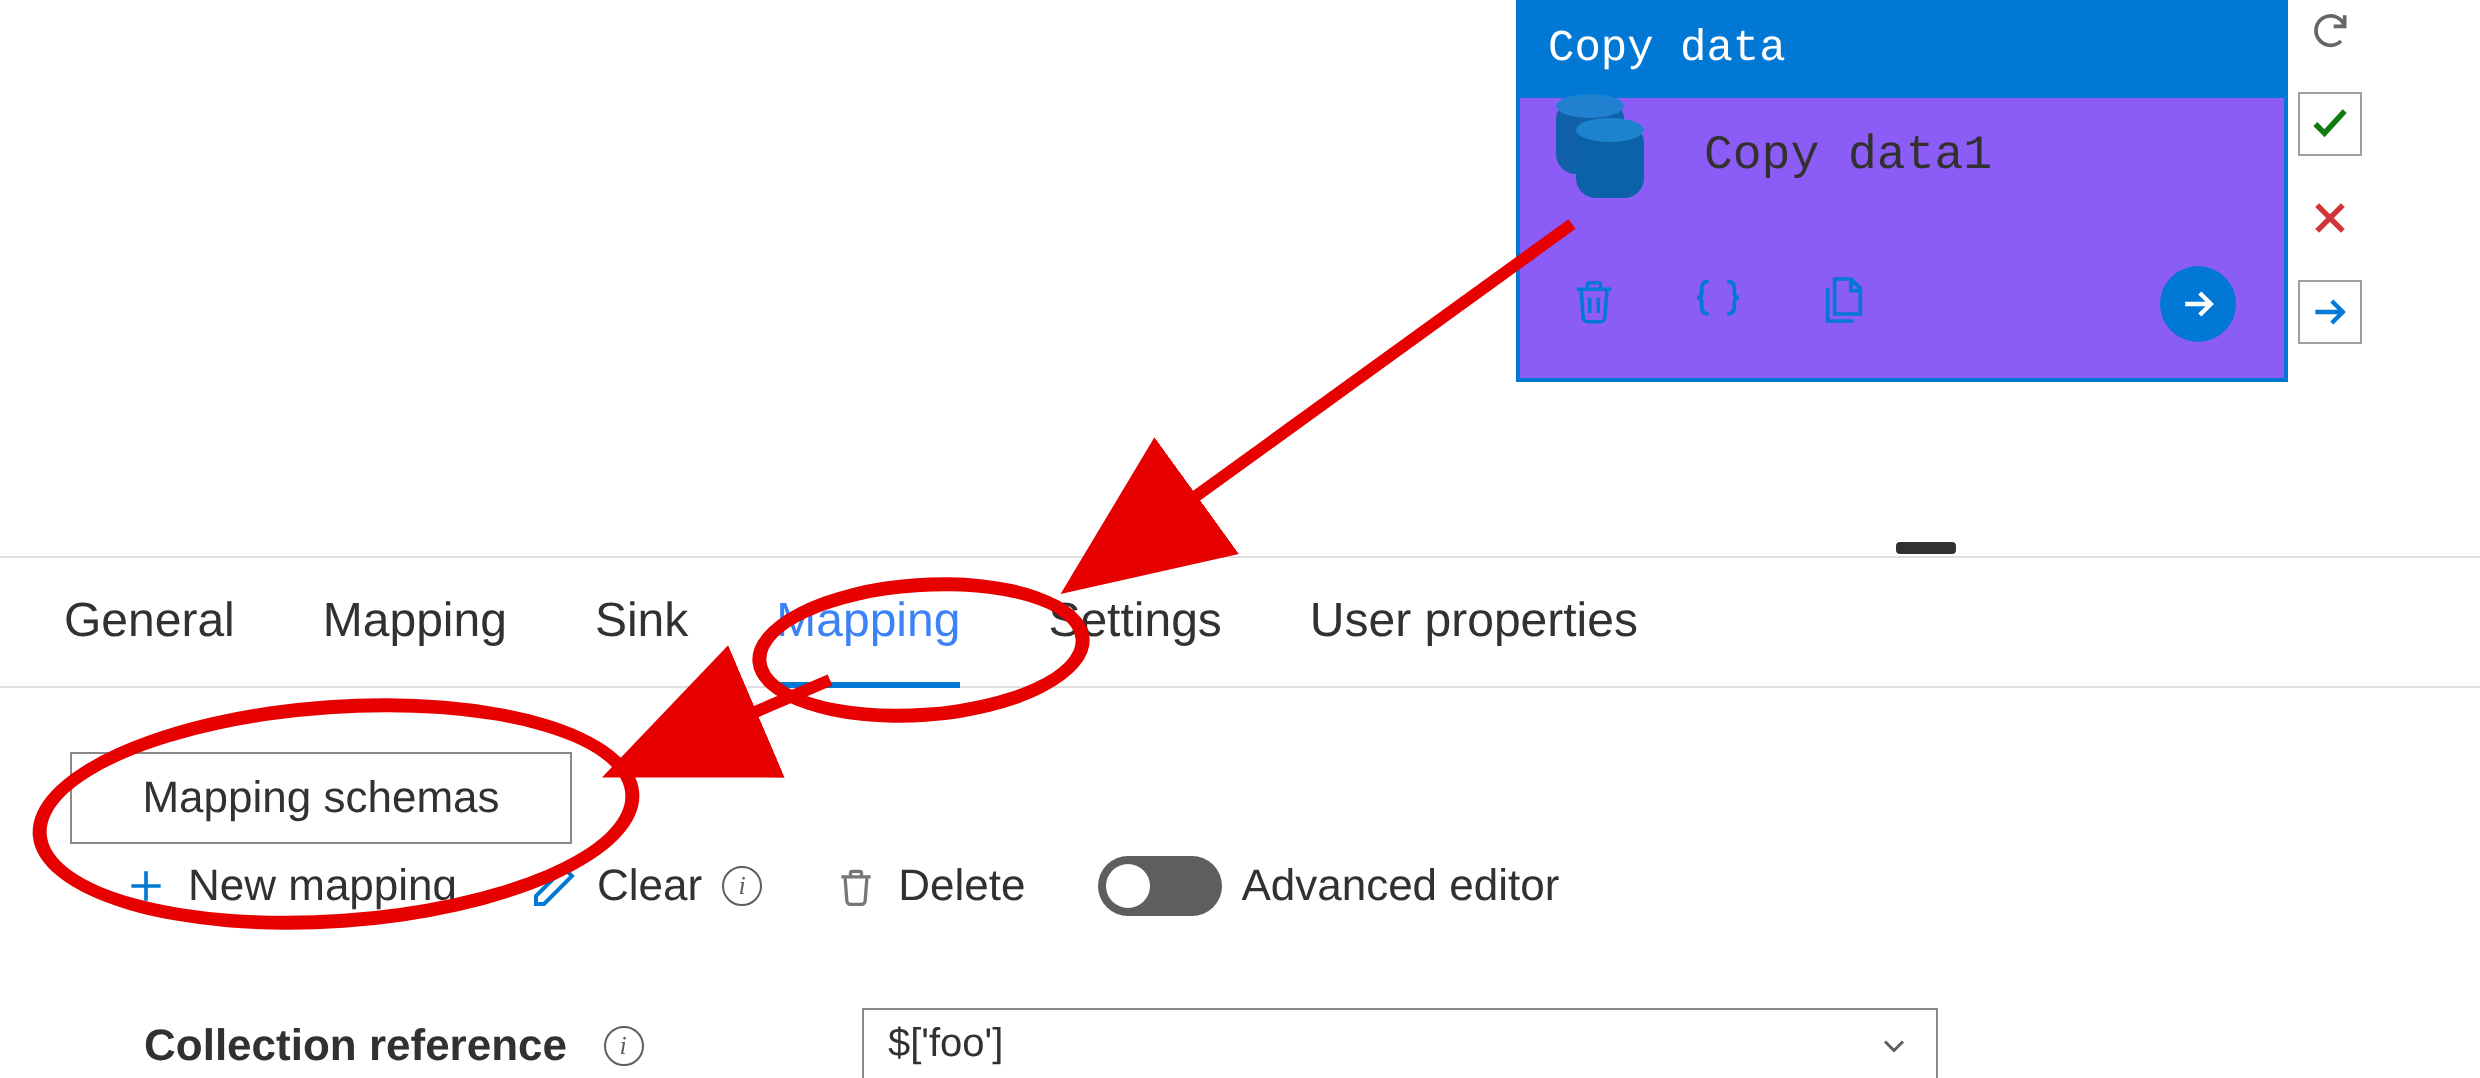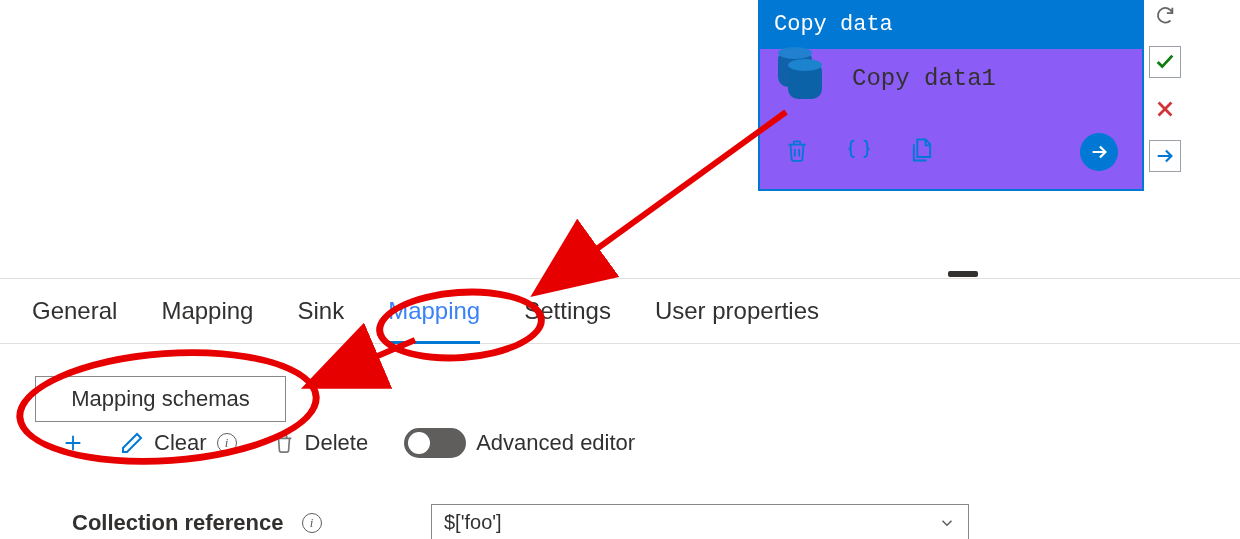--- a/index.html
+++ b/index.html
@@ -119,20 +119,21 @@
   <span class="tab">User properties</span>
 </div>
 
 <div class="import-btn">Mapping schemas</div>
 
 <div class="mapping-toolbar">
   <span class="map-btn">
     <svg width="22" height="22" viewBox="0 0 24 24" fill="none" stroke="#0078d4" stroke-width="2">
           <path d="M12 4v16M4 12h16"></path>
         </svg>
+    <span>New mapping</span>
   </span>
   <span class="map-btn">
     <svg width="24" height="24" viewBox="0 0 24 24" fill="none" stroke="#0078d4" stroke-width="2">
           <path d="M3 17L17 3l4 4L7 21H3z"></path>
         </svg>
     <span>Clear</span>
     <span class="info-icon">i</span>
   </span>
   <span class="map-btn">
     <svg width="22" height="24" viewBox="0 0 24 24" fill="none" stroke="#777" stroke-width="1.8">

